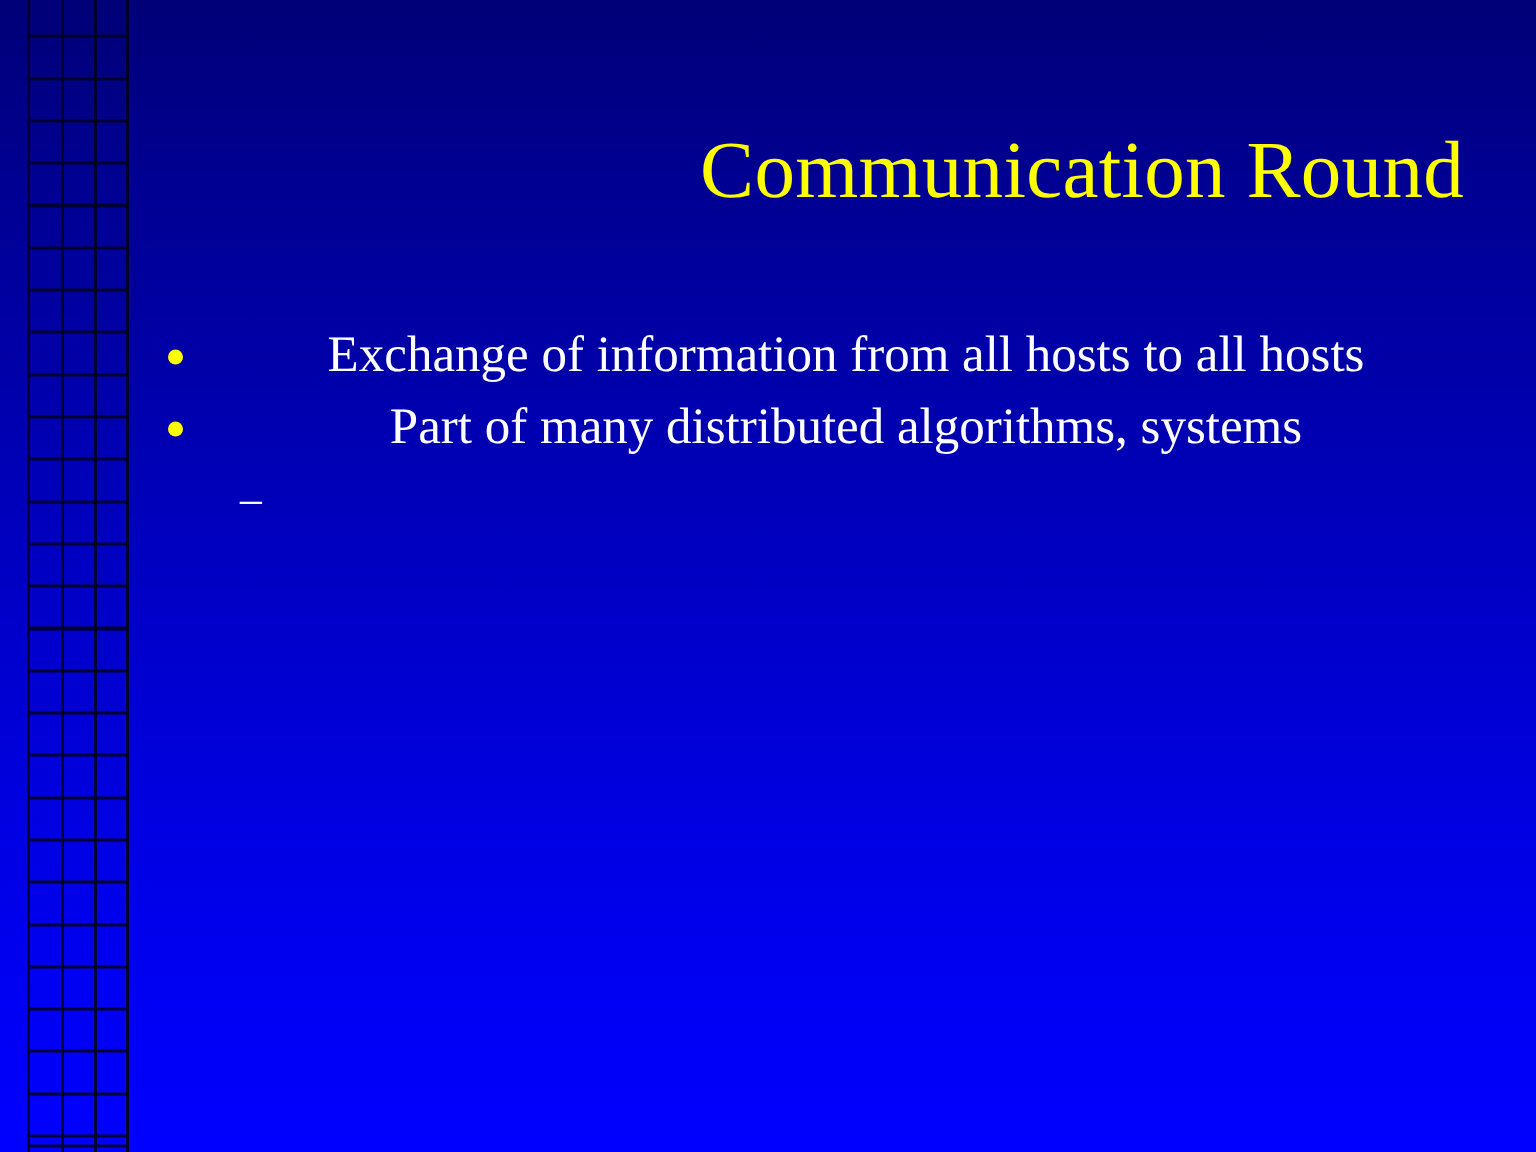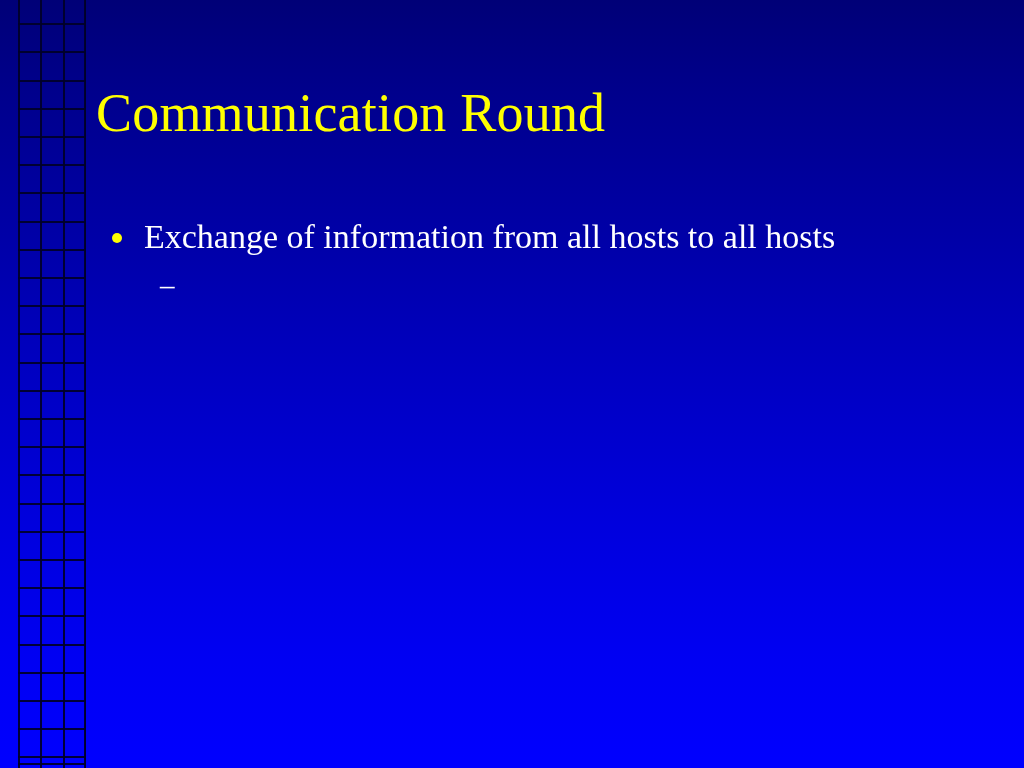--- a/index.html
+++ b/index.html
@@ -55,21 +55,21 @@
     height: 100%;
     background: rgba(0,0,40,0.92);
   }
 
   
   #title {
     position: absolute;
     left: 96px;
     top: 82px;
     width: 880px;
-    text-align: left;
+    text-align: right;
     color: #ffff00;
     font-size: 54px;
     line-height: 62px;
     letter-spacing: 0.2px;
     white-space: nowrap;
   }
 
   
   #body {
     position: absolute;
@@ -94,20 +94,21 @@
     top: 19px;
     width: 10px;
     height: 10px;
     border-radius: 50%;
     background: #ffff00;
   }
 
   .bullet-row .txt {
     display: block;
     max-width: 862px;
+    text-align: center;
   }
 
   .sub-row {
     position: relative;
     display: block;
     color: #ffffff;
     font-size: 29px;
     line-height: 42px;
     padding-left: 92px;
     margin-top: 4px;
@@ -144,20 +145,24 @@
 
   <div id="title">Communication Round</div>
 
   <div id="body">
 
     <div class="bullet-row">
       <span class="dot"></span>
       <span class="txt">Exchange of information from all hosts to all hosts</span>
     </div>
 
+    <div class="bullet-row">
+      <span class="dot"></span>
+      <span class="txt">Part of many distributed algorithms, systems</span>
+    </div>
 
     <div class="sub-row">
       <span class="dash">–</span>
     </div>
 
   </div>
 
 
 </div>
 

